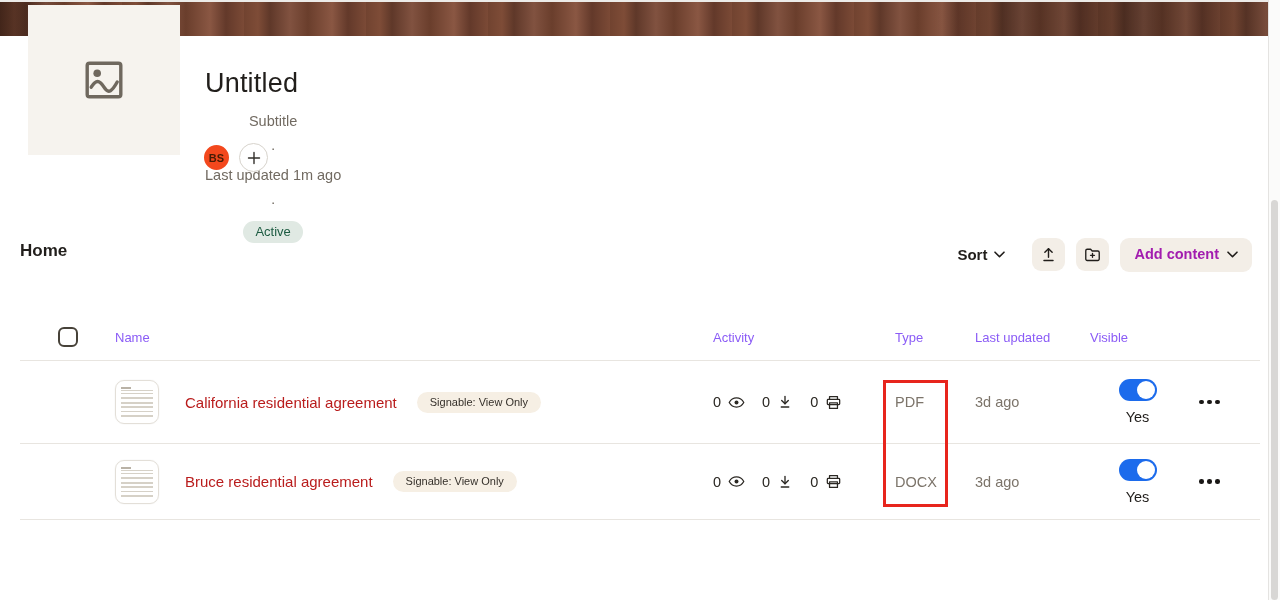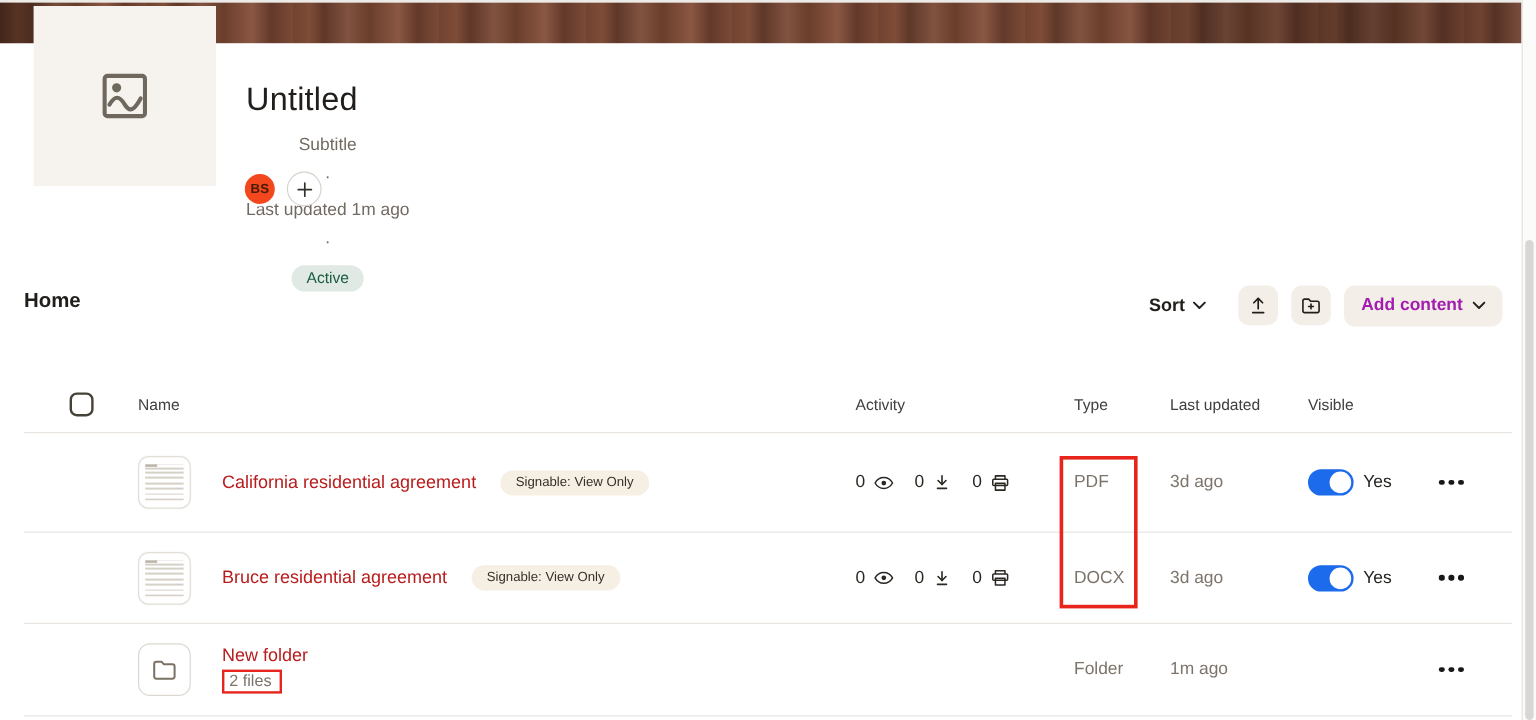--- a/index.html
+++ b/index.html
@@ -80,21 +80,21 @@
     display:flex; align-items:center; gap:8px; border-radius:9px;
   }
 
   
   .table { position:absolute; left:20px; top:315px; width:1240px; }
   .t-row {
     display:grid; align-items:center;
     grid-template-columns:57px 580px 185px 75px 115px 115px 55px;
     padding-left:38px; border-bottom:1px solid #e8e5e0;
   }
-  .t-head { height:46px; font-size:13px; color:#404040; }
+  .t-head { height:46px; font-size:13px; color:#8b5cf6; }
   .t-head .col-activity, .r-activity { padding-left:18px; }
   .t-head .col-type,     .r-type     { padding-left:15px; }
   .t-head .col-updated,  .r-updated  { padding-left:20px; }
   .t-head .col-visible,  .r-visible  { padding-left:20px; }
   .row-1 { height:83px; }
   .row-2 { height:76px; }
   .row-3 { height:77px; }
 
   .checkbox {
     width:20px; height:20px; border:2px solid #474239; border-radius:6px; background:#fff; cursor:pointer;
@@ -124,21 +124,21 @@
   .name-stack { display:flex; flex-direction:column; }
   .folder-meta {
     margin-top:3px; align-self:flex-start;
     font-size:13.5px; color:#7c746a;
     border:2px solid #e7251d; padding:0 7px 1px 4px;
   }
   .r-activity { display:flex; align-items:center; gap:9px; font-size:14.5px; color:#2b2823; }
   .act-group { display:flex; align-items:center; gap:6px; }
   .act-group + .act-group { margin-left:7px; }
   .r-type, .r-updated { font-size:14.5px; color:#7c746a; }
-  .r-visible { display:flex; align-items:center; gap:8px; }
+  .r-visible { display:flex; align-items:center; gap:8px;flex-direction:column; }
   .toggle {
     width:38px; height:22px; border-radius:11px; background:#1c6bec; position:relative; cursor:pointer; flex:none; border:none;
   }
   .toggle .knob {
     position:absolute; top:2px; right:2px; width:18px; height:18px; border-radius:50%; background:#ffffff;
   }
   .toggle-label { font-size:14.5px; color:#211e1b; }
   .meatballs { background:none; border:none; cursor:pointer; display:flex; gap:3.5px; align-items:center; margin-left:14px; }
   .meatballs i { width:4.5px; height:4.5px; border-radius:50%; background:#1a1816; }
   .r-menu { display:flex; justify-content:flex-start; }
@@ -321,45 +321,20 @@
       </div>
       <div class="r-menu">
           <button class="meatballs">
             <i></i>
             <i></i>
             <i></i>
           </button>
         </div>
     </div>
 
-    <div class="t-row row-3">
-      <div></div>
-      <div class="name-cell">
-        <div class="folder-tile">
-          <svg width="24" height="24" viewBox="0 0 24 24" fill="none" stroke="#7b7265" stroke-width="1.7" stroke-linecap="round" stroke-linejoin="round">
-            <path d="M3.5 7.2a1.8 1.8 0 0 1 1.8-1.8h4.3l2 2.2h7.1a1.8 1.8 0 0 1 1.8 1.8v8.4a1.8 1.8 0 0 1-1.8 1.8H5.3a1.8 1.8 0 0 1-1.8-1.8z"></path>
-          </svg>
-        </div>
-        <div class="name-stack">
-          <span class="file-name">New folder</span>
-          <span class="folder-meta">2 files</span>
-        </div>
-      </div>
-      <div class="r-activity"></div>
-      <div class="r-type">Folder</div>
-      <div class="r-updated">1m ago</div>
-      <div class="r-visible"></div>
-      <div class="r-menu">
-          <button class="meatballs">
-            <i></i>
-            <i></i>
-            <i></i>
-          </button>
-        </div>
-    </div>
 
   </div>
 
   <div class="annot annot-type"></div>
 
   <div class="scrollbar">
     <div class="thumb"></div>
   </div>
 
 </div>

